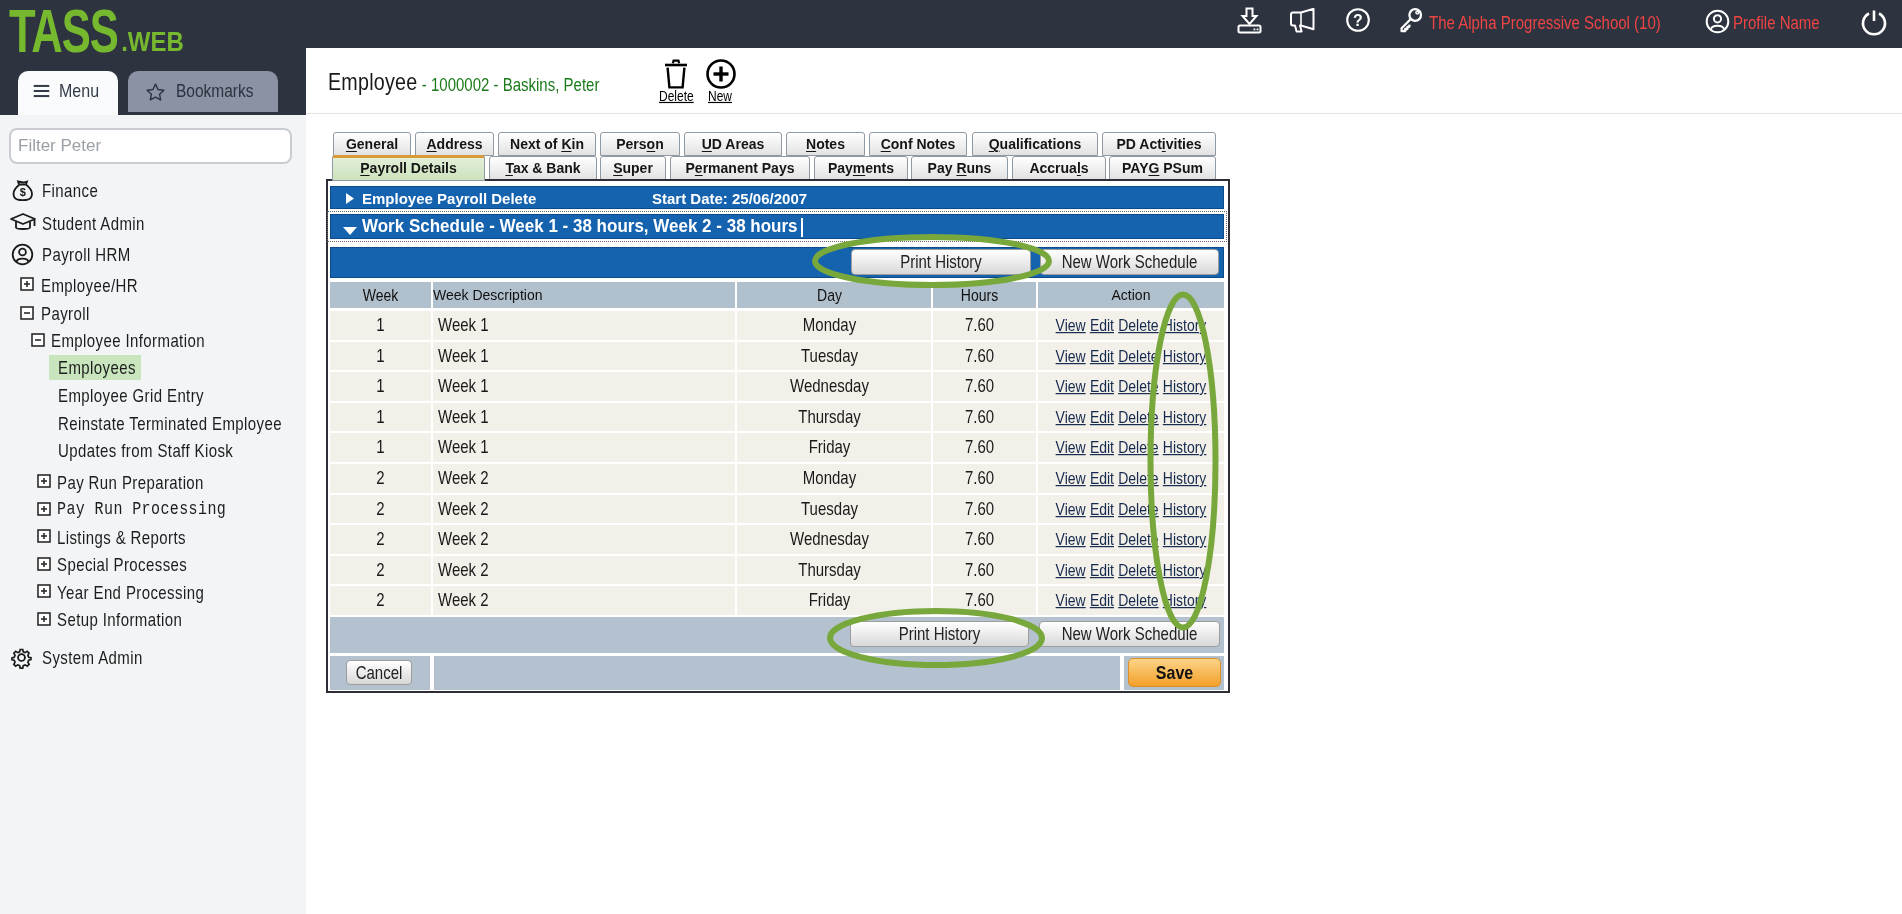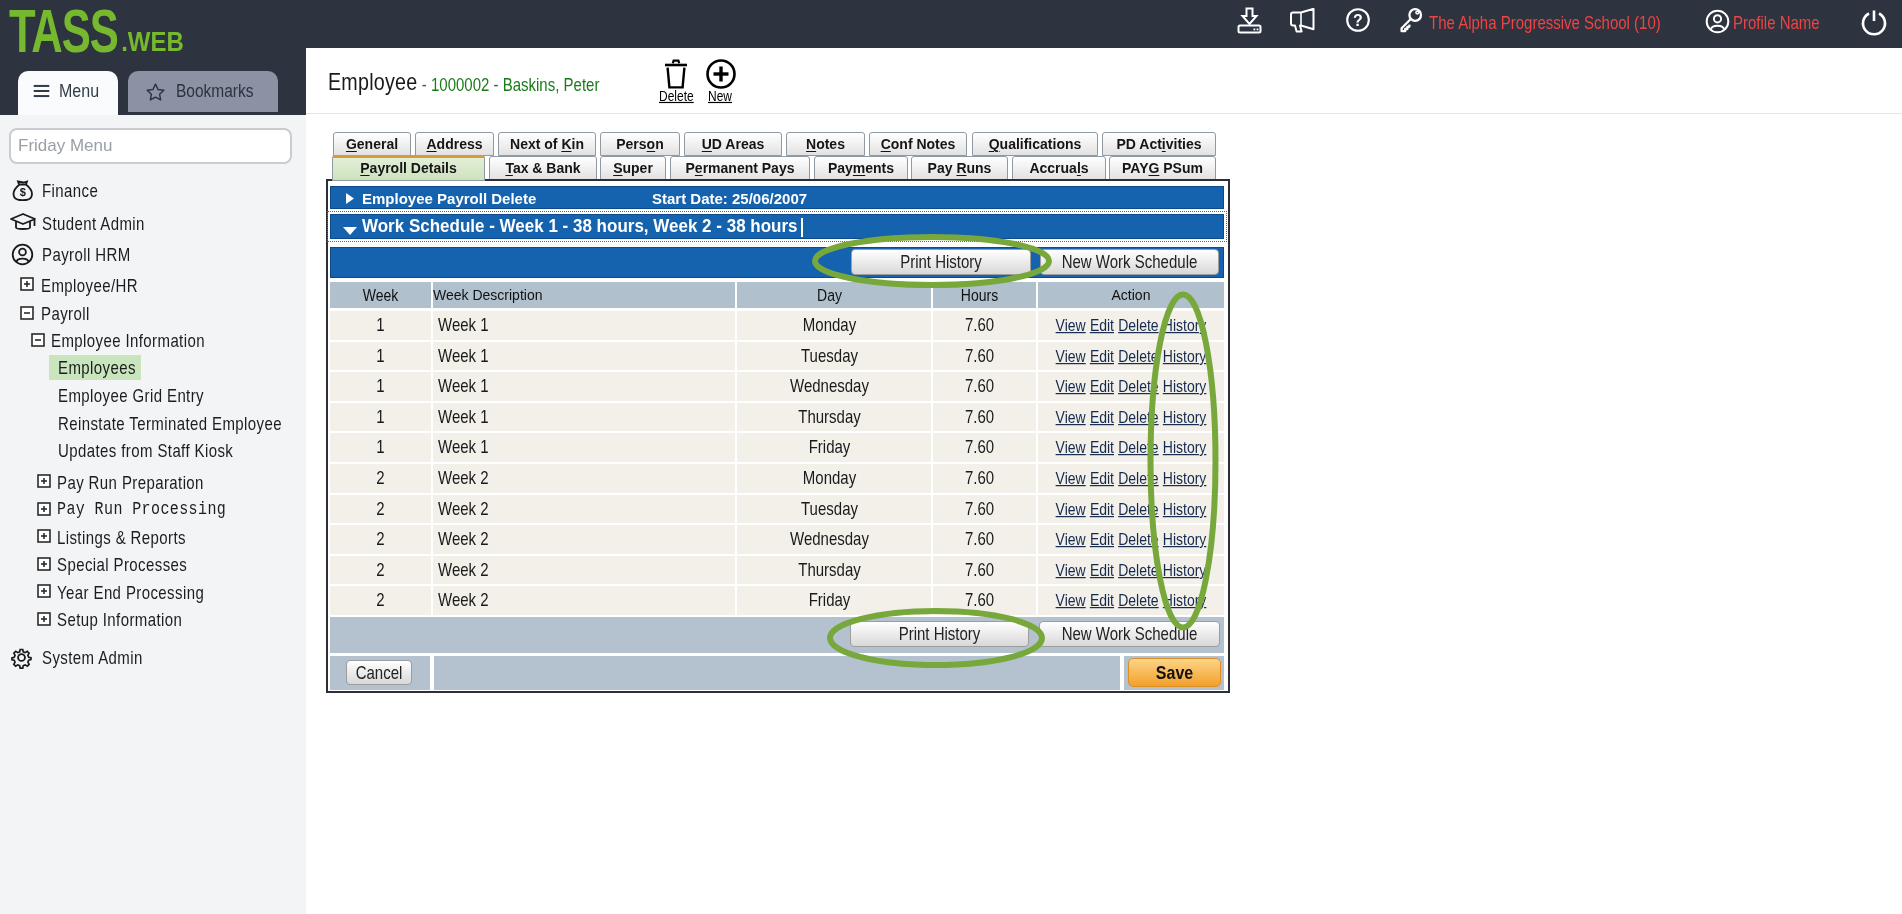--- a/index.html
+++ b/index.html
@@ -125,21 +125,21 @@
   <circle cx="12.5" cy="9.8" r="3.6" fill="none" stroke="#fff" stroke-width="2"></circle>
   <path d="M6 20.5 C6.6 15.6 18.4 15.6 19 20.5" fill="none" stroke="#fff" stroke-width="2"></path>
 </svg>
 <div class="toptxt" style="left:1733px;"><i class="y">Profile Name</i></div>
 <svg class="topico" style="left:1860px;" width="28" height="28" viewBox="0 0 28 28">
   <path d="M9 4.5 A11 11 0 1 0 19 4.5" fill="none" stroke="#fff" stroke-width="2.6"></path>
   <line x1="14" y1="1.5" x2="14" y2="12" stroke="#fff" stroke-width="2.6"></line>
 </svg>
 
 <div id="sidebar"></div>
-<div id="filter">Friday Menu</div>
+<div id="filter">Filter Peter</div>
 
 <svg class="abs" style="left:11px; top:178px;" width="24" height="25" viewBox="0 0 24 25">
   <path d="M8 6.5 L7 3.5 L12.5 4.5 L16 3.5 L15 6.5" fill="none" stroke="#1a1a1a" stroke-width="1.8"></path>
   <path d="M8.5 6.5 C3 11 1.5 16 3.5 19.5 C5.5 23 18 23 20 19.5 C22 16 20.5 11 15 6.5 Z" fill="none" stroke="#1a1a1a" stroke-width="1.8"></path>
   <text x="11.7" y="17.5" font-size="11" font-weight="bold" fill="#1a1a1a" text-anchor="middle">$</text>
 </svg>
 <div class="mi" style="left:42px; top:182px;"><i class="y">Finance</i></div>
 <svg class="abs" style="left:10px; top:212px;" width="26" height="22" viewBox="0 0 26 22">
   <path d="M13 2 L25 7 L13 12 L1 7 Z" fill="none" stroke="#1a1a1a" stroke-width="1.8" stroke-linejoin="round"></path>
   <path d="M6 9.5 L6 15.5 C6 17.5 20 17.5 20 15.5 L20 9.5" fill="none" stroke="#1a1a1a" stroke-width="1.8"></path>

